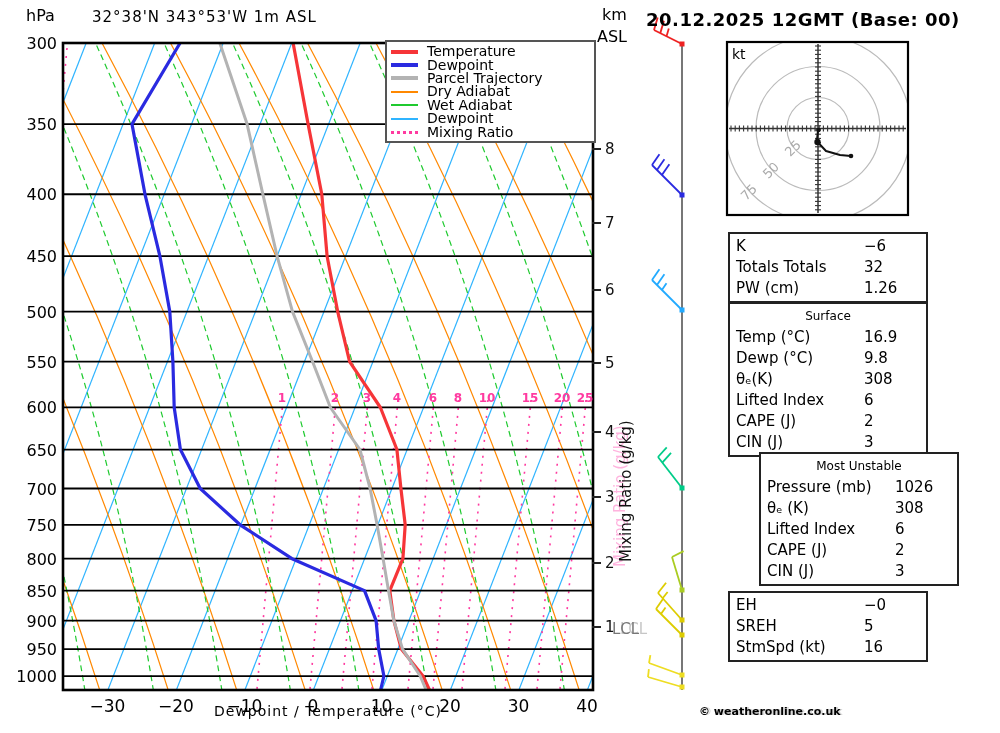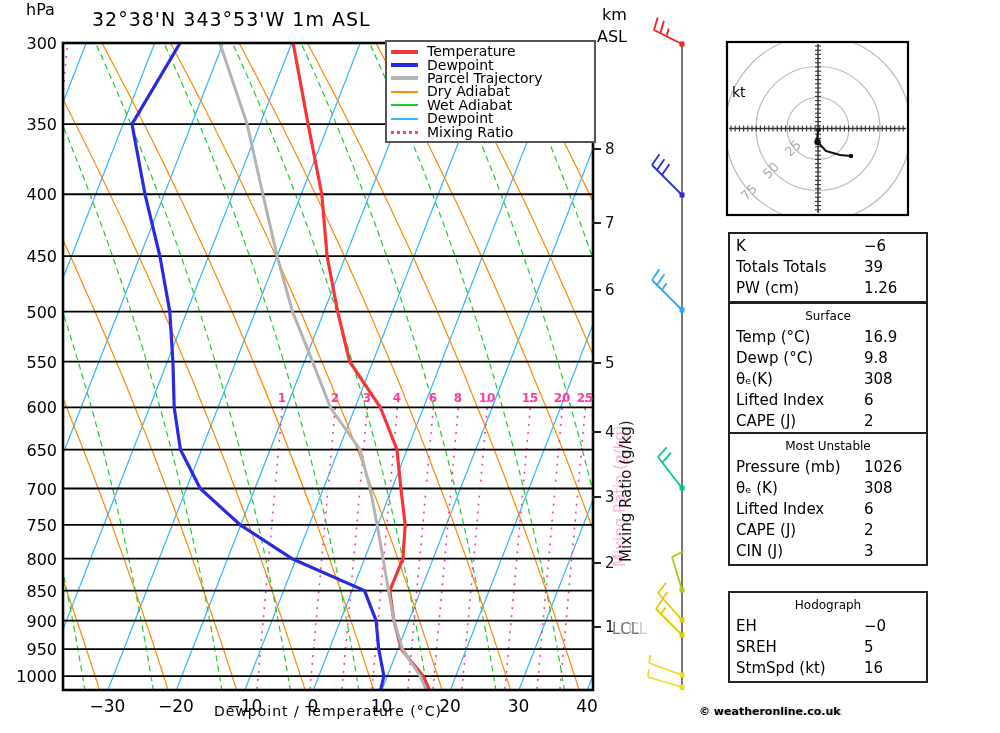--- a/index.html
+++ b/index.html
@@ -2,25 +2,25 @@
 <html><head>
 <meta charset="utf-8">
 <style>
   html,body{margin:0;padding:0;background:#fff;}
   body{width:1000px;height:733px;position:relative;overflow:hidden;
        font-family:"DejaVu Sans","Liberation Sans",sans-serif;color:#000;}
   #stage{position:absolute;left:0;top:0;width:1000px;height:733px;}
   svg{position:absolute;left:0;top:0;}
   .abs{position:absolute;white-space:nowrap;}
   .unit{font-size:16px;}
-  .title{font-size:19px;letter-spacing:1px;}
+  .title{font-size:15px;letter-spacing:1px;}
   .date{font-size:18px;font-weight:bold;letter-spacing:0.5px;}
   .xlabel{font-size:14px;letter-spacing:1px;text-align:center;width:530px;}
   .copyright{font-size:11px;font-weight:bold;text-shadow:2px 0 0 #d9d9d9;}
-  .kt{font-size:14px;margin-top:38px;}
+  .kt{font-size:14px;}
   
   .legend{position:absolute;left:385px;top:40px;width:211px;background:#fff;
           border:2px solid #555;padding:3px 0 2px 4px;box-sizing:border-box;}
   .legend-row{display:flex;align-items:center;height:13.4px;}
   .legend-swatch{width:27px;margin-right:9px;flex:0 0 27px;}
   .legend-label{font-size:14px;line-height:13px;}
   
   .panel{position:absolute;left:728px;width:200px;background:#fff;
          border:2px solid #222;box-sizing:border-box;padding:2px 6px;}
   .panel-title{text-align:center;font-size:12px;line-height:21px;}
@@ -341,24 +341,25 @@
           <text x="752" y="195.5" font-size="13" fill="#aaa" text-anchor="middle" transform="rotate(-45 752 195.5)">75</text>
         </g>
         <rect x="727" y="42" width="181" height="173" fill="none" stroke="#000" stroke-width="2.2"></rect>
         <polyline points="818,130 817,140 818.5,143 826,151 840,155 851,156" fill="none" stroke="#111" stroke-width="2" stroke-linejoin="round"></polyline>
         <circle cx="818.5" cy="130" r="2.3" fill="#111"></circle>
         <circle cx="817.5" cy="142" r="3.2" fill="#111"></circle>
         <circle cx="851" cy="156" r="2.3" fill="#111"></circle>
       </g>
     </svg>
 
-  <div class="abs unit" style="left:26px;top:0;">hPa</div>
+  <div class="abs unit" style="left:26px;top:6px;">hPa</div>
   <div class="abs title" style="left:92px;top:8px;">32°38'N 343°53'W 1m ASL</div>
   <div class="abs unit" style="left:602px;top:5px;">km</div>
   <div class="abs unit" style="left:597px;top:27px;">ASL</div>
+  <div class="abs date" style="left:646px;top:9px;">20.12.2025 12GMT (Base: 00)</div>
 
   <div class="legend" id="legend">
       <div class="legend-row">
         <div class="legend-swatch" style="height: 4px; background: rgb(246, 53, 56);"></div>
         <span class="legend-label">Temperature</span>
       </div>
       <div class="legend-row">
         <div class="legend-swatch" style="height: 4px; background: rgb(42, 42, 224);"></div>
         <span class="legend-label">Dewpoint</span>
       </div>
@@ -387,21 +388,21 @@
   <div class="abs kt" style="left:732px;top:46px;">kt</div>
 
   <div id="panels">
       <div class="panel" style="top: 232px;">
         <div class="panel-row">
           <span class="lbl">K</span>
           <span class="val">−6</span>
         </div>
         <div class="panel-row">
           <span class="lbl">Totals Totals</span>
-          <span class="val">39</span>
+          <span class="val">32</span>
         </div>
         <div class="panel-row">
           <span class="lbl">PW (cm)</span>
           <span class="val">1.26</span>
         </div>
       </div>
       <div class="panel" style="top: 302px;">
         <div class="panel-title">Surface</div>
         <div class="panel-row">
           <span class="lbl">Temp (°C)</span>
@@ -421,21 +422,21 @@
         </div>
         <div class="panel-row">
           <span class="lbl">CAPE (J)</span>
           <span class="val">2</span>
         </div>
         <div class="panel-row">
           <span class="lbl">CIN (J)</span>
           <span class="val">3</span>
         </div>
       </div>
-      <div class="panel" style="top: 432px;">
+      <div class="panel" style="top: 452px; margin-left: 31px;">
         <div class="panel-title">Most Unstable</div>
         <div class="panel-row">
           <span class="lbl">Pressure (mb)</span>
           <span class="val">1026</span>
         </div>
         <div class="panel-row">
           <span class="lbl">θₑ (K)</span>
           <span class="val">308</span>
         </div>
         <div class="panel-row">
@@ -445,21 +446,20 @@
         <div class="panel-row">
           <span class="lbl">CAPE (J)</span>
           <span class="val">2</span>
         </div>
         <div class="panel-row">
           <span class="lbl">CIN (J)</span>
           <span class="val">3</span>
         </div>
       </div>
       <div class="panel" style="top: 591px;">
-        <div class="panel-title">Hodograph</div>
         <div class="panel-row">
           <span class="lbl">EH</span>
           <span class="val">−0</span>
         </div>
         <div class="panel-row">
           <span class="lbl">SREH</span>
           <span class="val">5</span>
         </div>
         <div class="panel-row">
           <span class="lbl">StmSpd (kt)</span>

